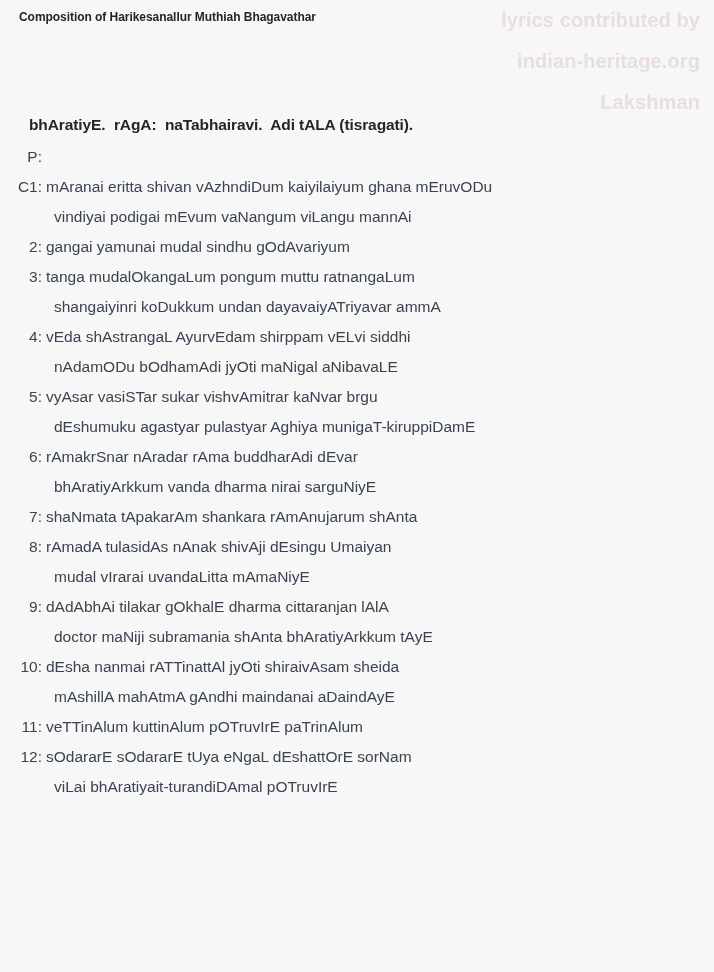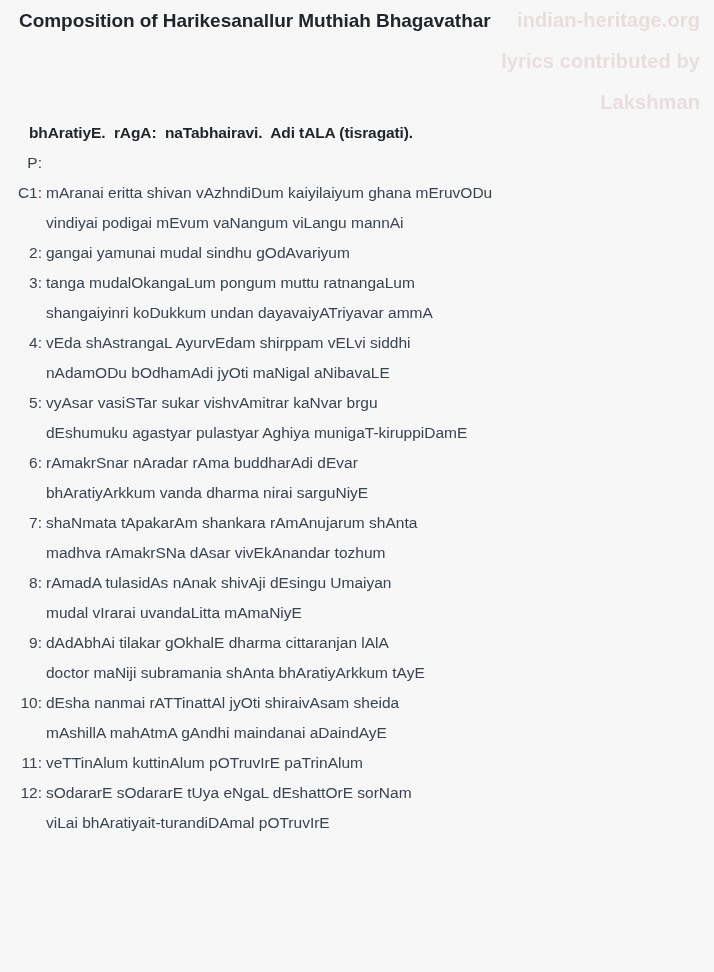--- a/index.html
+++ b/index.html
@@ -32,38 +32,38 @@
     user-select: none;
     pointer-events: none;
   }
   .watermark div { white-space: nowrap; }
 
   
   .page-title {
     position: absolute;
     top: 10px;
     left: 19px;
-    font-size: 19px;
+    font-size: 12px;
     font-weight: bold;
     color: #21262c;
     letter-spacing: -0.05px;
     white-space: nowrap;
   }
 
   
   .lyrics {
     position: absolute;
     top: 108px;
     left: 0;
     width: 714px;
   }
 
   .lyric-line {
     display: flex;
-    align-items: flex-end;
+    align-items: center;
     height: 30px;
     font-size: 15.5px;
     white-space: pre;
   }
 
   .lyric-line .label {
     width: 46px;
     flex: 0 0 46px;
     text-align: right;
     box-sizing: border-box;
@@ -80,28 +80,28 @@
   .lyric-line.heading {
     font-weight: bold;
     color: #21262c;
     height: 34px;
   }
   .lyric-line.heading .label { width: 29px; flex: 0 0 29px; padding-right: 0; }
   .lyric-line.heading .text { letter-spacing: -0.1px; }
 
   
   .lyric-line.cont .label { }
-  .lyric-line.cont .text { padding-left: 0px; }
+  .lyric-line.cont .text { padding-left: 0px; margin-left: 8px; }
 </style>
 </head>
 <body>
 
 <div class="watermark">
+  <div>lyrics contributed by</div>
   <div>indian-heritage.org</div>
-  <div>lyrics contributed by</div>
   <div>Lakshman</div>
 </div>
 
 <div class="page-title">Composition of Harikesanallur Muthiah Bhagavathar</div>
 
 <div class="lyrics">
 
   <div class="lyric-line heading">
     <span class="label"></span>
     <span class="text">bhAratiyE.  rAgA:  naTabhairavi.  Adi tALA (tisragati).</span>
@@ -114,21 +114,20 @@
       <div class="lyric-line"><span class="label">2:</span><span class="text">gangai yamunai mudal sindhu gOdAvariyum</span></div>
       <div class="lyric-line"><span class="label">3:</span><span class="text">tanga mudalOkangaLum pongum muttu ratnangaLum</span></div>
       <div class="lyric-line cont"><span class="label"></span><span class="text">shangaiyinri koDukkum undan dayavaiyATriyavar ammA</span></div>
       <div class="lyric-line"><span class="label">4:</span><span class="text">vEda shAstrangaL AyurvEdam shirppam vELvi siddhi</span></div>
       <div class="lyric-line cont"><span class="label"></span><span class="text">nAdamODu bOdhamAdi jyOti maNigal aNibavaLE</span></div>
       <div class="lyric-line"><span class="label">5:</span><span class="text">vyAsar vasiSTar sukar vishvAmitrar kaNvar brgu</span></div>
       <div class="lyric-line cont"><span class="label"></span><span class="text">dEshumuku agastyar pulastyar Aghiya munigaT-kiruppiDamE</span></div>
       <div class="lyric-line"><span class="label">6:</span><span class="text">rAmakrSnar nAradar rAma buddharAdi dEvar</span></div>
       <div class="lyric-line cont"><span class="label"></span><span class="text">bhAratiyArkkum vanda dharma nirai sarguNiyE</span></div>
       <div class="lyric-line"><span class="label">7:</span><span class="text">shaNmata tApakarAm shankara rAmAnujarum shAnta</span></div>
-      <div class="lyric-line cont"><span class="label"></span><span class="text">madhva rAmakrSNa dAsar vivEkAnandar tozhum</span></div>
       <div class="lyric-line"><span class="label">8:</span><span class="text">rAmadA tulasidAs nAnak shivAji dEsingu Umaiyan</span></div>
       <div class="lyric-line cont"><span class="label"></span><span class="text">mudal vIrarai uvandaLitta mAmaNiyE</span></div>
       <div class="lyric-line"><span class="label">9:</span><span class="text">dAdAbhAi tilakar gOkhalE dharma cittaranjan lAlA</span></div>
       <div class="lyric-line cont"><span class="label"></span><span class="text">doctor maNiji subramania shAnta bhAratiyArkkum tAyE</span></div>
       <div class="lyric-line"><span class="label">10:</span><span class="text">dEsha nanmai rATTinattAl jyOti shiraivAsam sheida</span></div>
       <div class="lyric-line cont"><span class="label"></span><span class="text">mAshillA mahAtmA gAndhi maindanai aDaindAyE</span></div>
       <div class="lyric-line"><span class="label">11:</span><span class="text">veTTinAlum kuttinAlum pOTruvIrE paTrinAlum</span></div>
       <div class="lyric-line"><span class="label">12:</span><span class="text">sOdararE sOdararE tUya eNgaL dEshattOrE sorNam</span></div>
       <div class="lyric-line cont"><span class="label"></span><span class="text">viLai bhAratiyait-turandiDAmal pOTruvIrE</span></div>
     </div>

